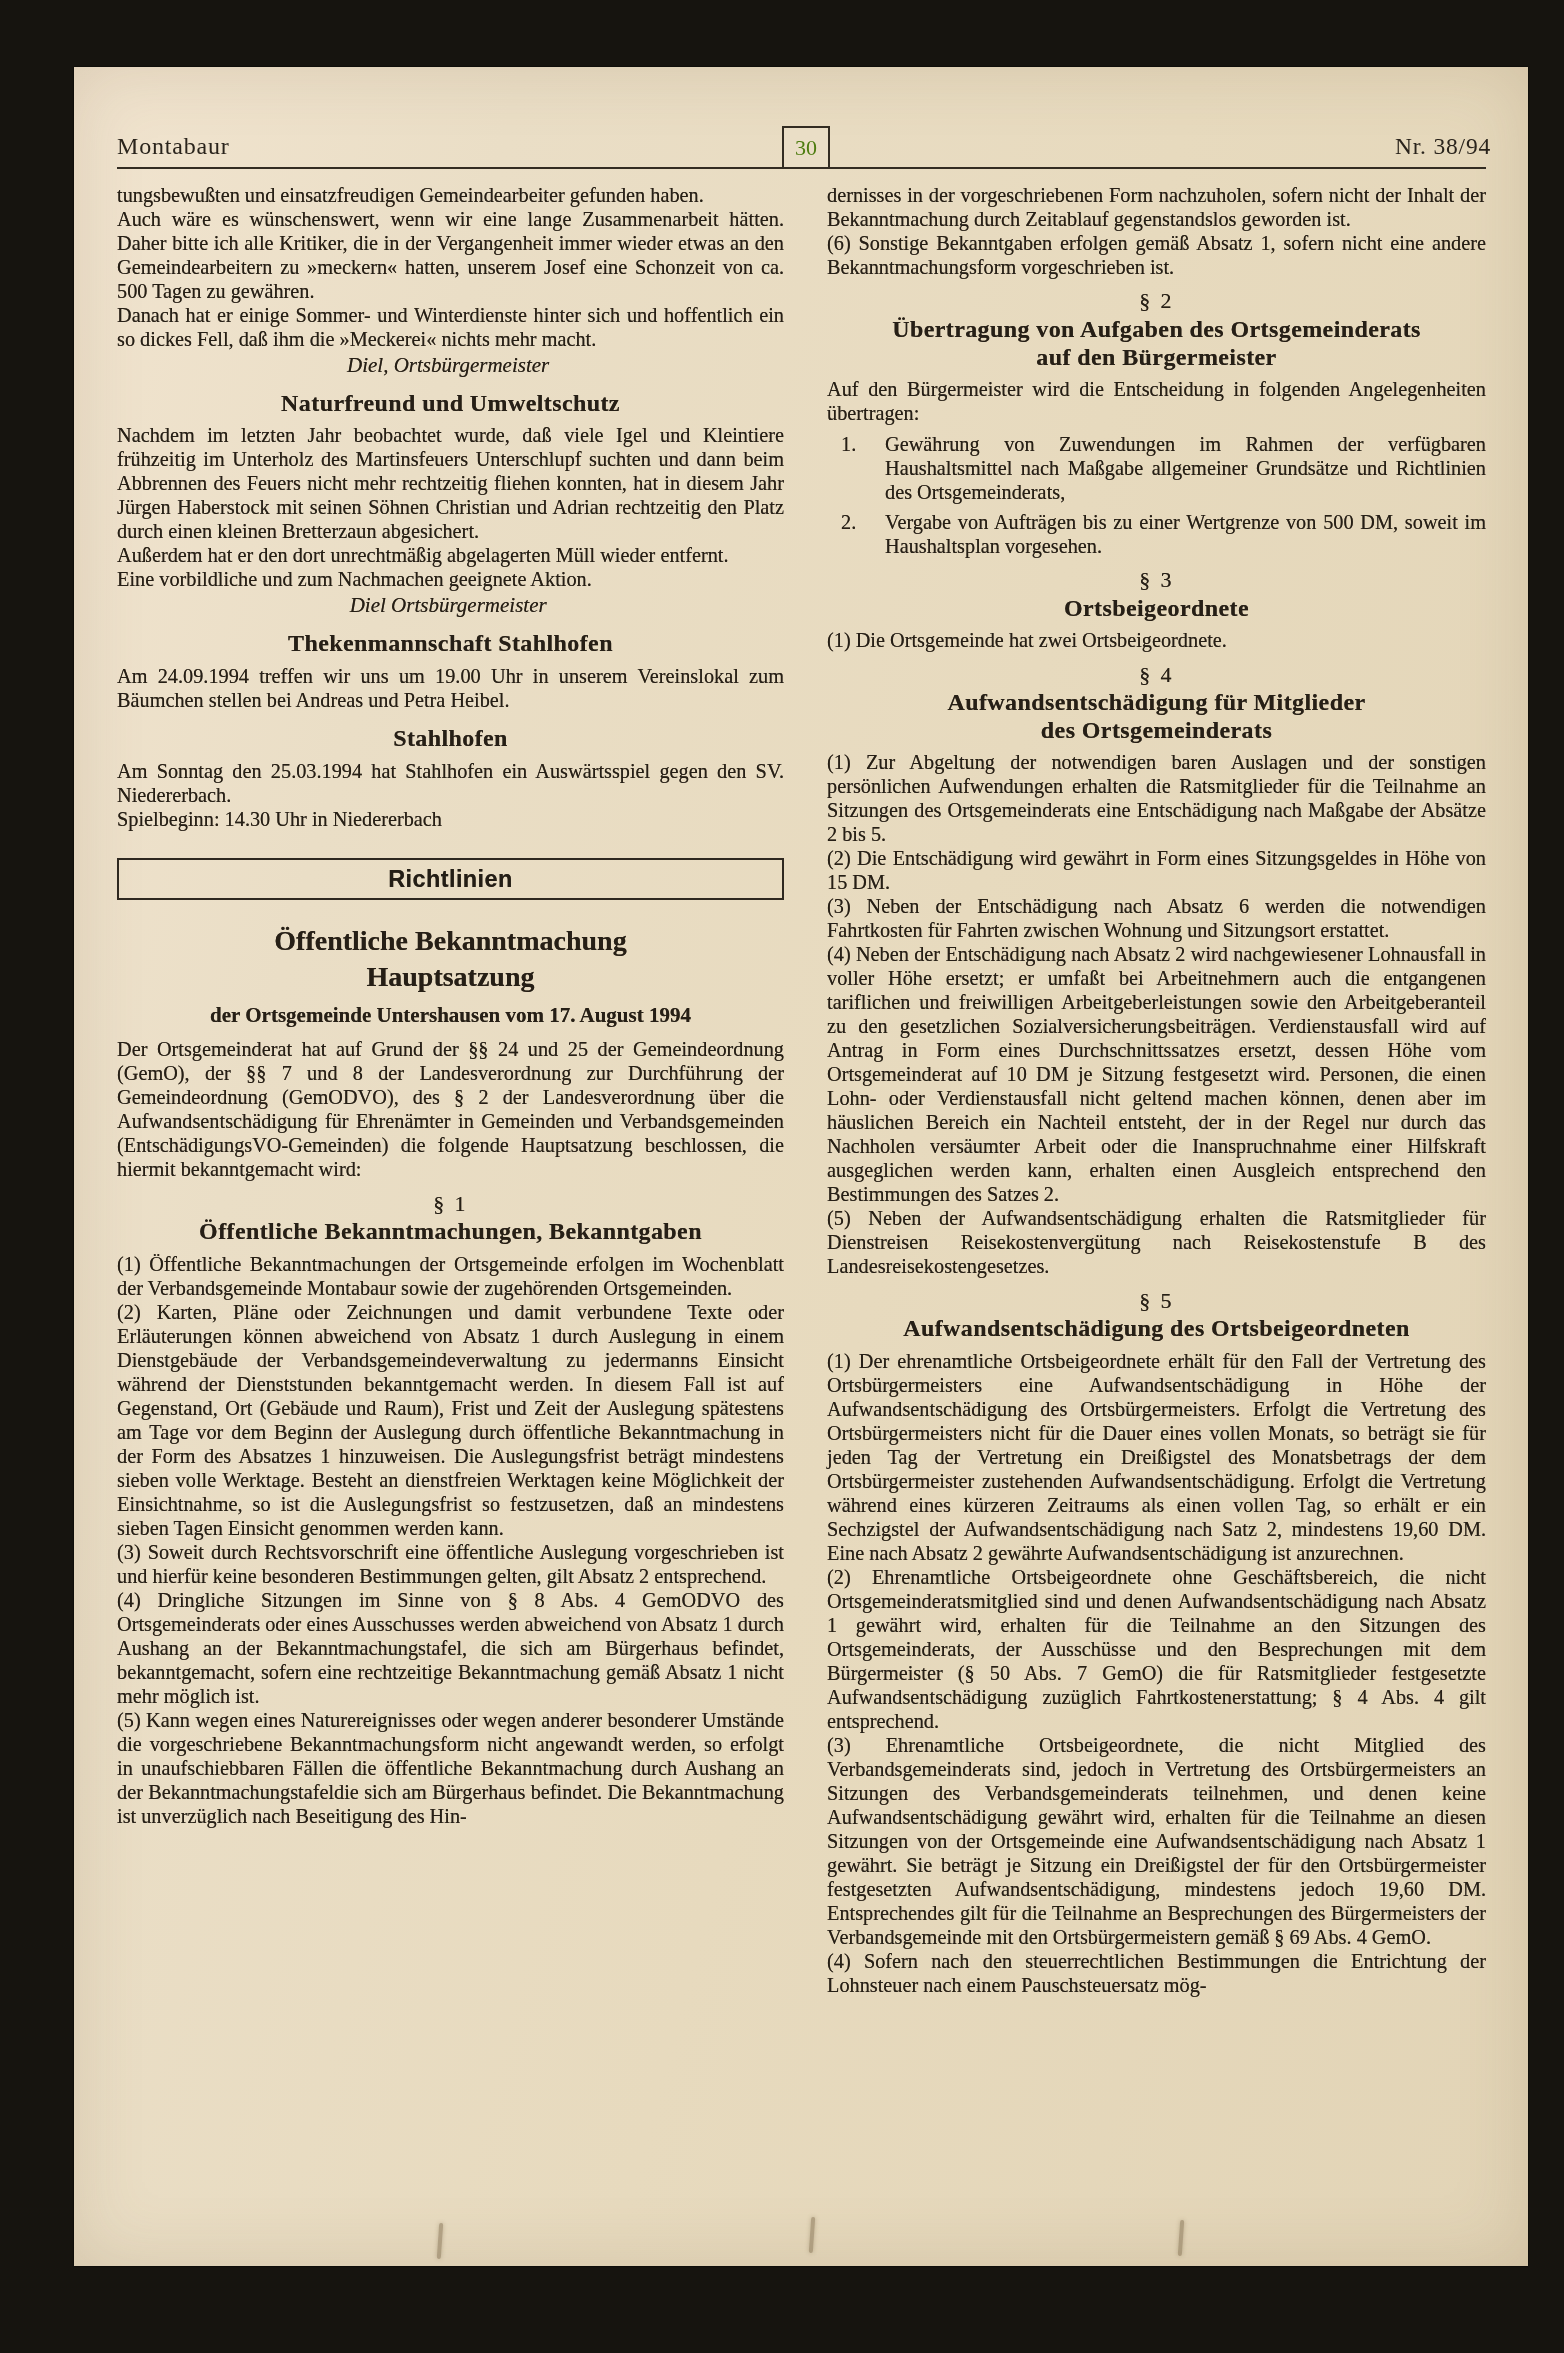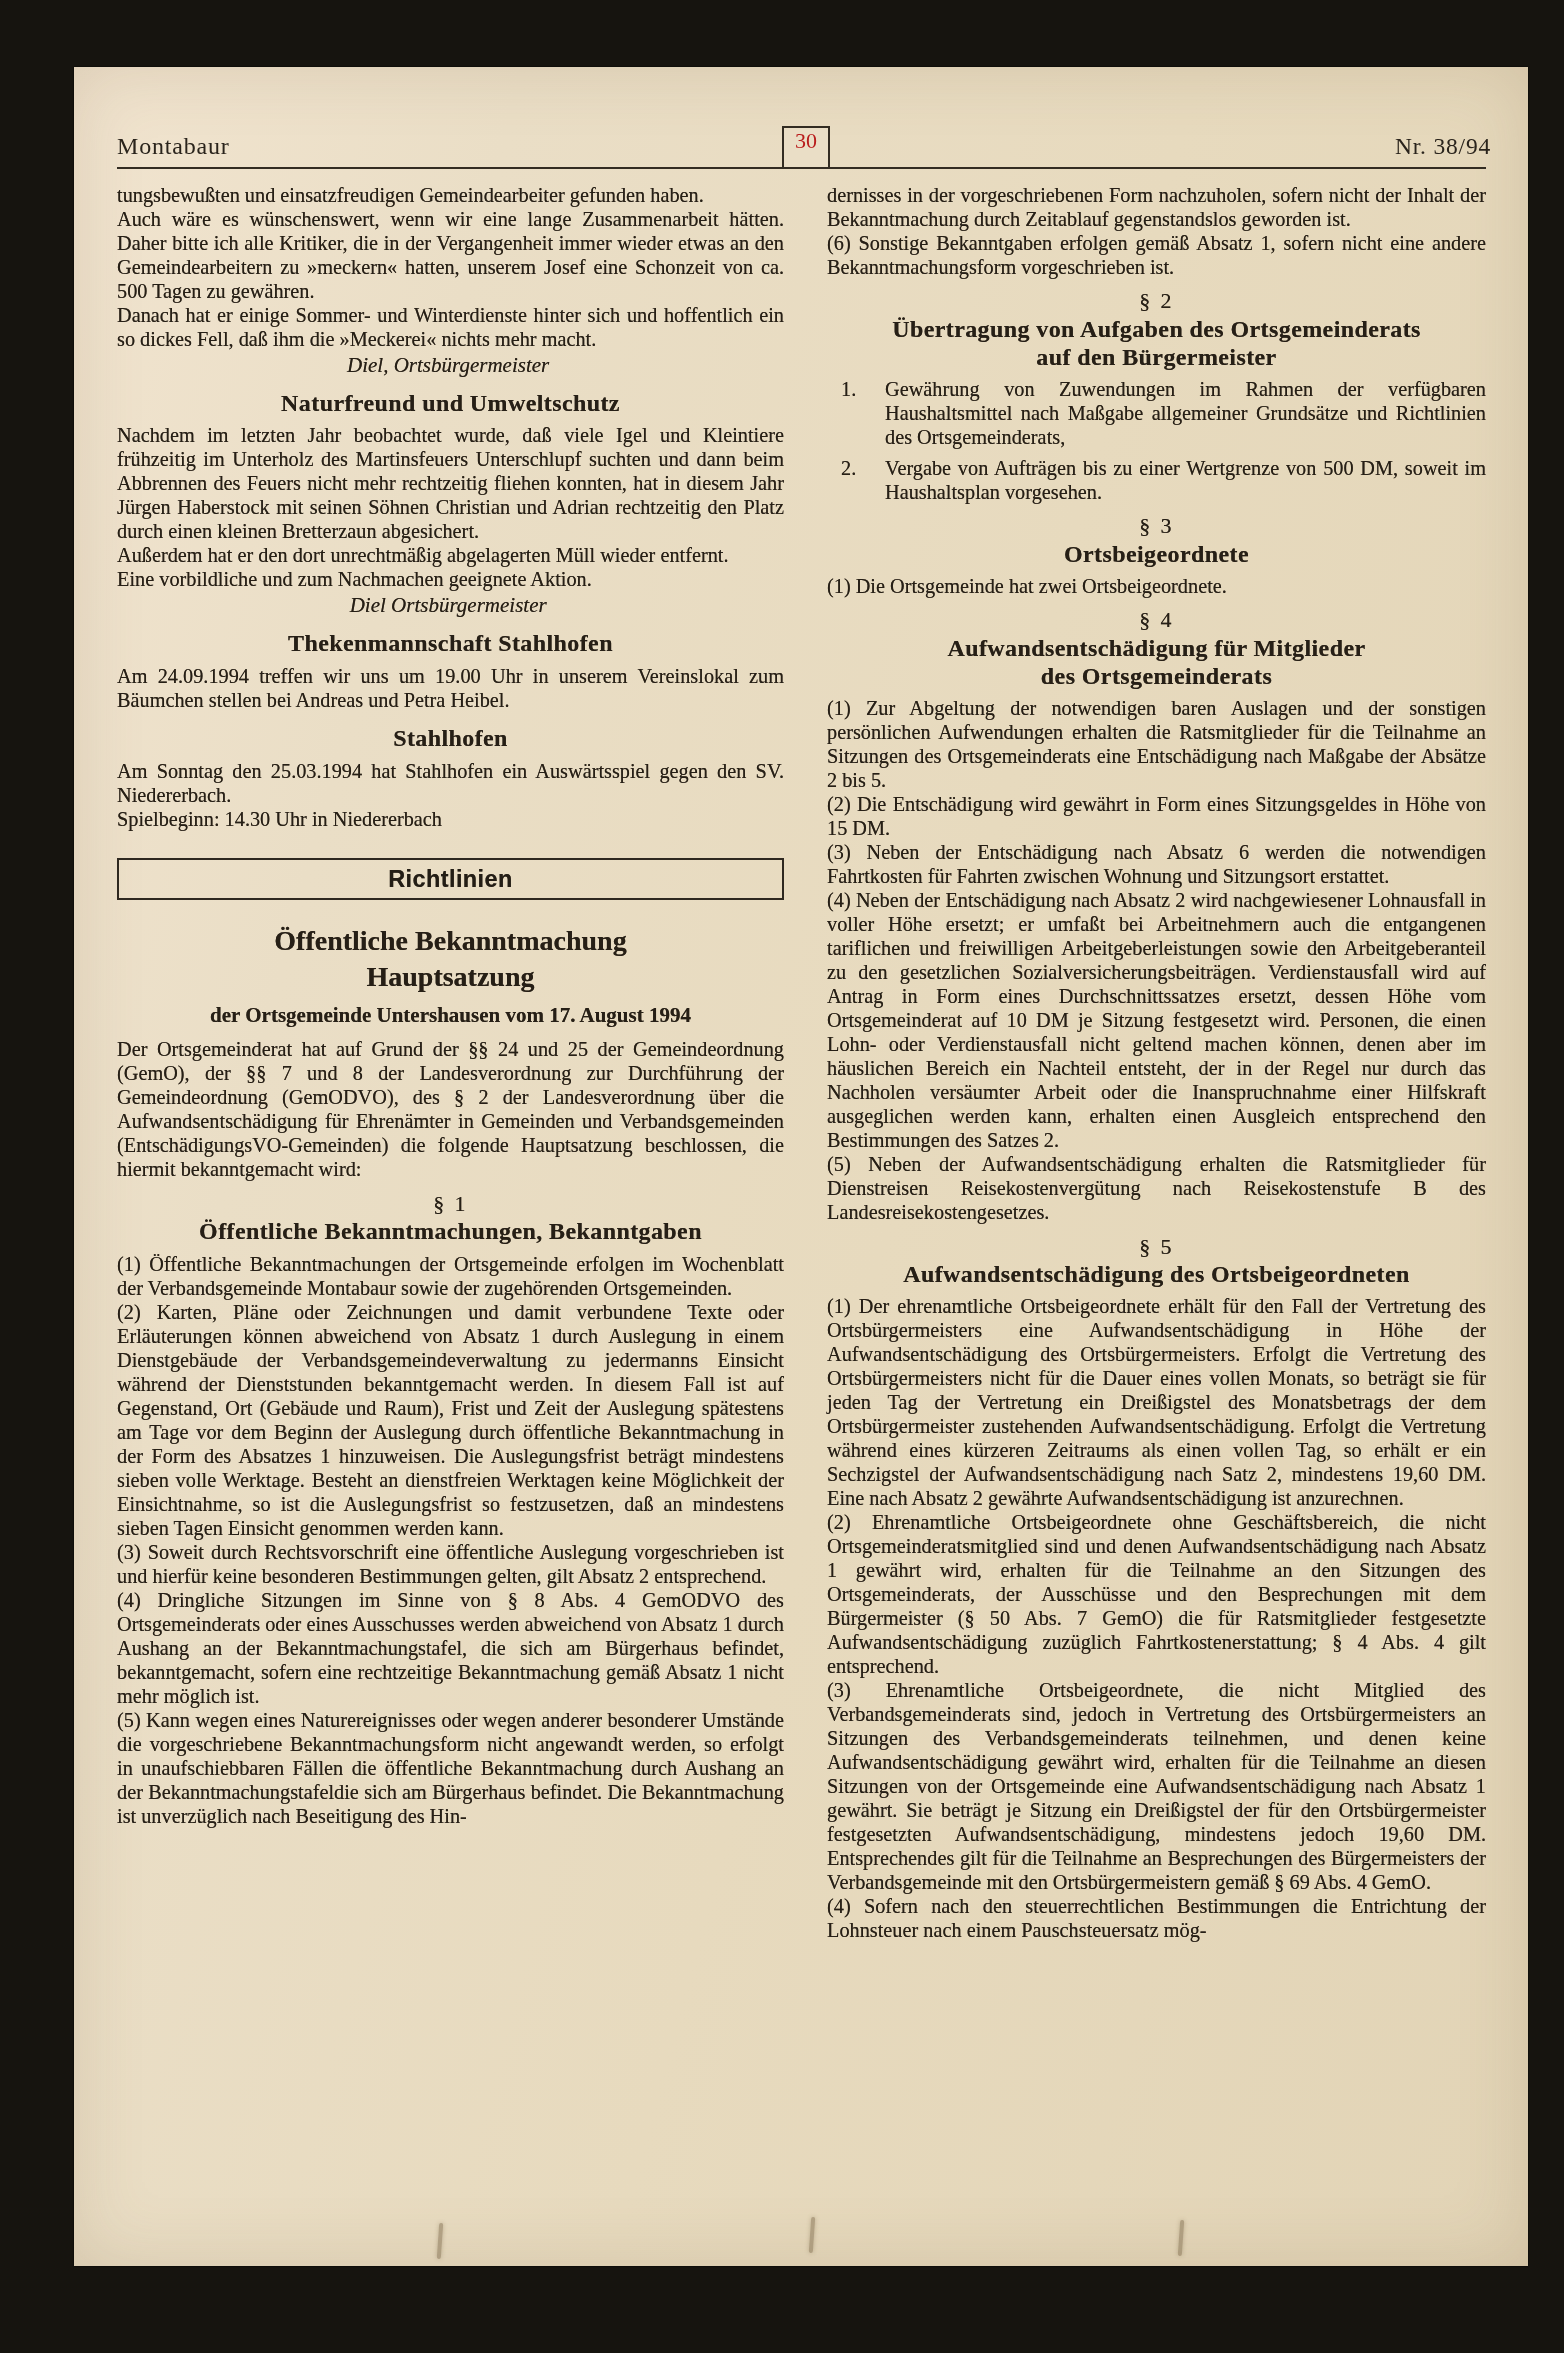--- a/index.html
+++ b/index.html
@@ -23,22 +23,22 @@
     position:absolute;top:66px;left:759px;width:658px;text-align:right;
     font-size:23.5px;color:#2a241c;letter-spacing:0.8px;
   }
   .masthead-rule{
     position:absolute;left:43px;top:100px;width:1369px;height:2.3px;
     background:#332c22;
   }
   .pagenum-box{
     position:absolute;left:708px;top:59px;width:44px;height:39px;
     border:2.3px solid #332c22;background:#eadec6;
-    display:flex;justify-content:center;
-    font-size:22px;color:#b91c1c;
+    display:flex;align-items:center;justify-content:center;
+    font-size:22px;color:#4d7c0f;
   }
   .col{
     position:absolute;top:116px;
     font-size:20.3px;line-height:24px;color:#261f16;
     text-align:justify;
     text-shadow:0 0 0.5px rgba(48,38,26,0.75);
   }
   .col-left{left:43px;width:667px;}
   .col-right{left:753px;width:659px;}
   .para{margin:0;}
@@ -129,20 +129,21 @@
 
   <div class="col col-right">
     <p class="para">dernisses in der vorgeschriebenen Form nachzuholen, sofern nicht der Inhalt der Bekanntmachung durch Zeitablauf gegenstandslos geworden ist.</p>
     <p class="para">(6) Sonstige Bekanntgaben erfolgen gemäß Absatz 1, sofern nicht eine andere Bekanntmachungsform vorgeschrieben ist.</p>
 
     <div class="para-mark">§ 2</div>
     <div class="sec-heading" style="margin-top:0;">
       <span>Übertragung von Aufgaben des Ortsgemeinderats</span><br>
       <span>auf den Bürgermeister</span>
     </div>
+    <p class="para">Auf den Bürgermeister wird die Entscheidung in folgenden Angelegenheiten übertragen:</p>
     <div class="num-item">
       <span class="num">1.</span>
       <span>Gewährung von Zuwendungen im Rahmen der verfügbaren Haushaltsmittel nach Maßgabe allgemeiner Grundsätze und Richtlinien des Ortsgemeinderats,</span>
     </div>
     <div class="num-item">
       <span class="num">2.</span>
       <span>Vergabe von Aufträgen bis zu einer Wertgrenze von 500 DM, soweit im Haushaltsplan vorgesehen.</span>
     </div>
 
     <div class="para-mark">§ 3</div>

